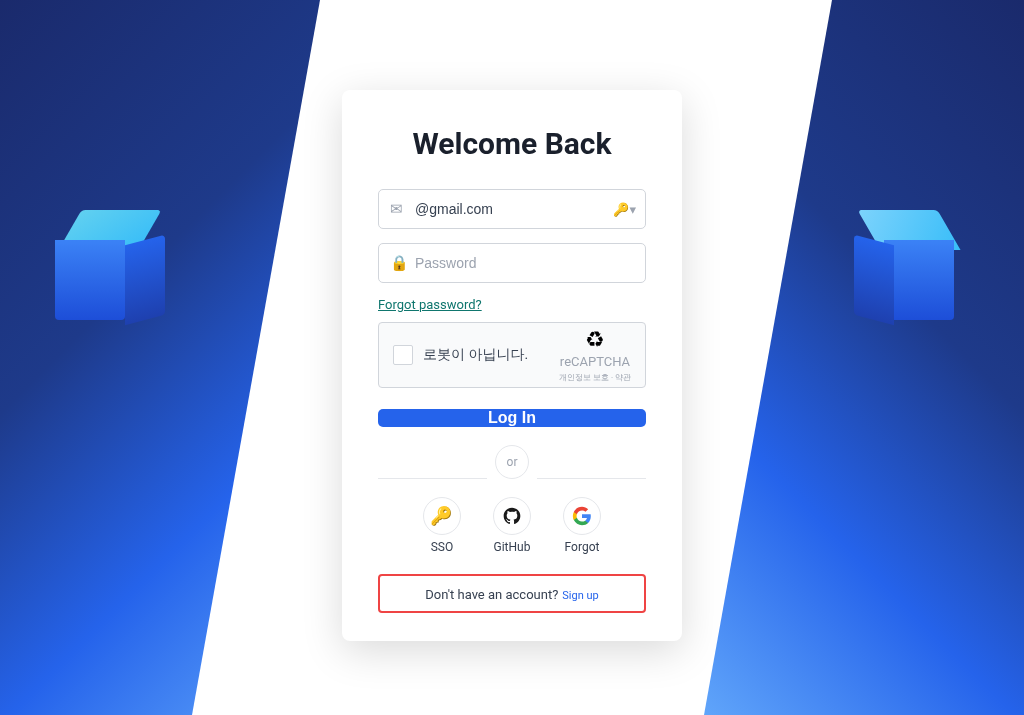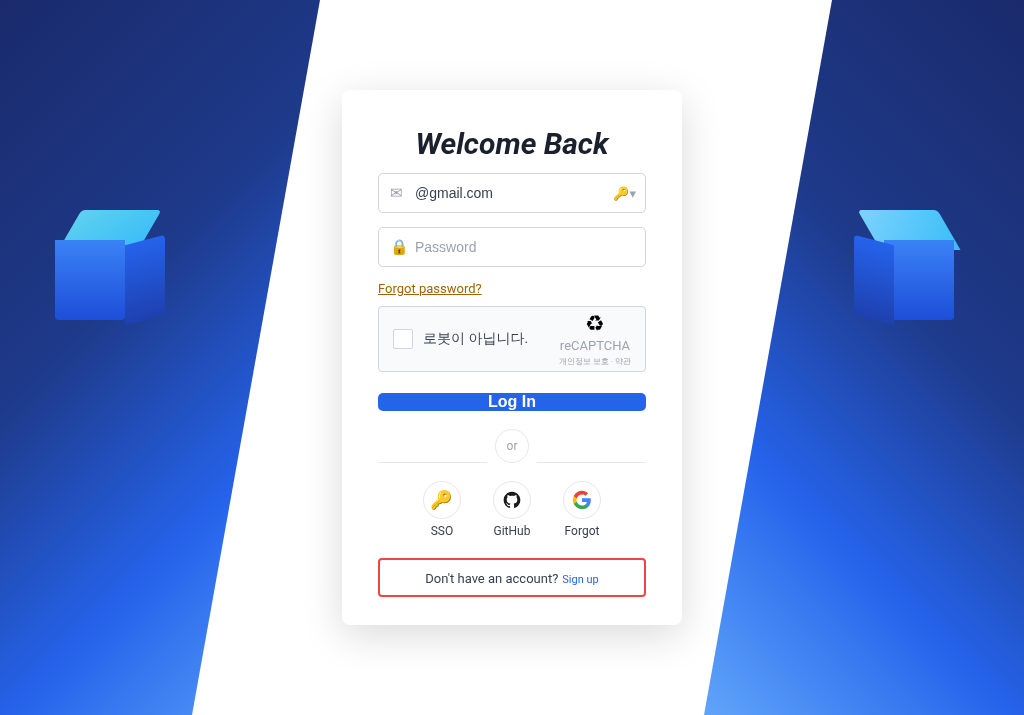--- a/index.html
+++ b/index.html
@@ -134,22 +134,21 @@
       margin-top: 30px;
       z-index: 10;
       position: relative;
     }
 
     .card-title {
       font-size: 30px;
       font-weight: 700;
       color: #1a202c;
       text-align: center;
-      margin-bottom: 12px;
-      font-style: italic;
+      margin-bottom: 28px;
     }
 
     
     .input-group {
       position: relative;
       margin-bottom: 14px;
     }
 
     .input-group .input-icon {
       position: absolute;
@@ -181,21 +180,21 @@
       top: 50%;
       transform: translateY(-50%);
       color: #9ca3af;
       font-size: 13px;
       cursor: pointer;
     }
 
     
     .forgot-password {
       font-size: 13px;
-      color: #a16207;
+      color: #0f766e;
       margin-bottom: 10px;
       display: block;
     }
 
     
     .recaptcha-box {
       border: 1px solid #d1d5db;
       border-radius: 4px;
       padding: 4px 14px;
       display: flex;

